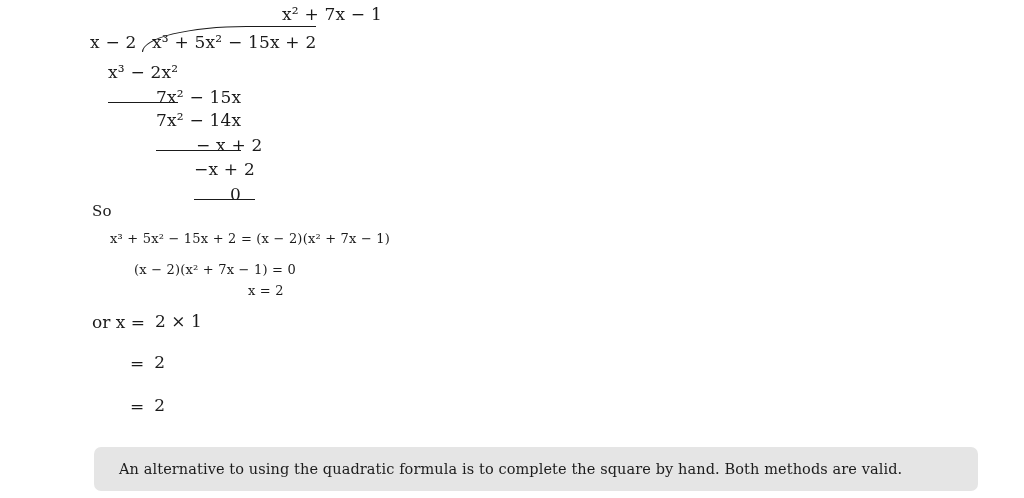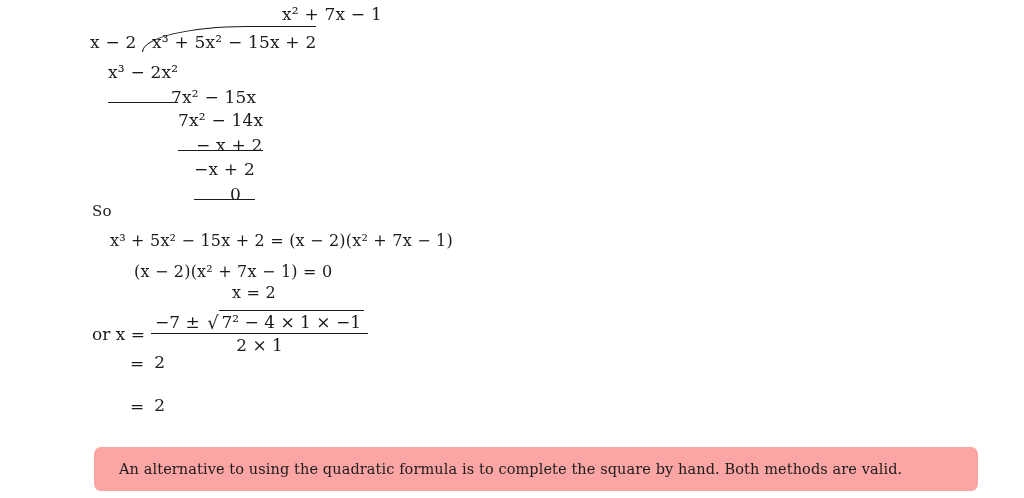--- a/index.html
+++ b/index.html
@@ -63,21 +63,21 @@
   }
   
   .so {
     position: absolute;
     left: 92px;
     top: 202px;
     font-size: 15px;
   }
   .line {
     position: absolute;
-    font-size: 16px;
+    font-size: 13px;
     white-space: nowrap;
   }
   
   .frac {
     display: inline-block;
     vertical-align: middle;
     text-align: center;
     position: relative;
     top: -1px;
   }
@@ -117,21 +117,21 @@
   .lead {
     margin-right: 6px;
   }
   
   .callout {
     position: absolute;
     left: 94px;
     top: 447px;
     width: 884px;
     height: 44px;
-    background: #fca5a5;
+    background: #e5e5e5;
     border-radius: 7px;
     display: flex;
     align-items: center;
   }
   .callout-text {
     font-family: "DejaVu Serif", serif;
     font-size: 14.5px;
     color: #1c1c1c;
     padding-left: 25px;
     letter-spacing: 0.1px;
@@ -153,25 +153,25 @@
     </div>
 
     <div class="dividend-wrap math">
       <span>x³ + 5x² − 15x + 2</span>
     </div>
 
     <div class="row math" style="left:18px; top:58px;">
       <span class="underline">x³ − 2x²</span>
     </div>
 
-    <div class="row math" style="left:81px; top:83px;">
+    <div class="row math" style="left:66px; top:83px;">
       <span>7x² − 15x</span>
     </div>
 
-    <div class="row math" style="left:66px; top:106px;margin-left:22px;">
+    <div class="row math" style="left:66px; top:106px;">
       <span class="underline">7x² − 14x</span>
     </div>
 
     <div class="row math" style="left:106px; top:131px;">
       <span>− x + 2</span>
     </div>
 
     <div class="row math" style="left:104px; top:155px;">
       <span class="underline">−x + 2</span>
     </div>
@@ -179,29 +179,25 @@
     <div class="row math" style="left:140px; top:180px;">
       <span>0</span>
     </div>
 
   </div>
 
   <div class="so math">So</div>
 
   <div class="line math" style="left:110px; top:231px;">x³ + 5x² − 15x + 2 = (x − 2)(x² + 7x − 1)</div>
   <div class="line math" style="left:92px; top:262px;margin-left:42px;">(x − 2)(x² + 7x − 1) = 0</div>
-  <div class="line math" style="left:232px; top:283px;">x = 2</div>
+  <div class="line math" style="left:248px; top:283px;">x = 2</div>
 
   <div class="eqrow" style="left:92px; top:311px;">
     <span class="lead">or x =</span>
     <span class="frac">
-      <span class="num">
-        <span>−7 ±</span>
-        <span class="sqrt"><span class="sign">√</span><span class="radicand">7² − 4 × 1 × −1</span></span>
-      </span>
       <span class="den">2 × 1</span>
     </span>
   </div>
 
   <div class="eqrow" style="left:130px; top:352px;">
     <span class="lead">=</span>
     <span class="frac">
       <span class="den">2</span>
     </span>
   </div>

